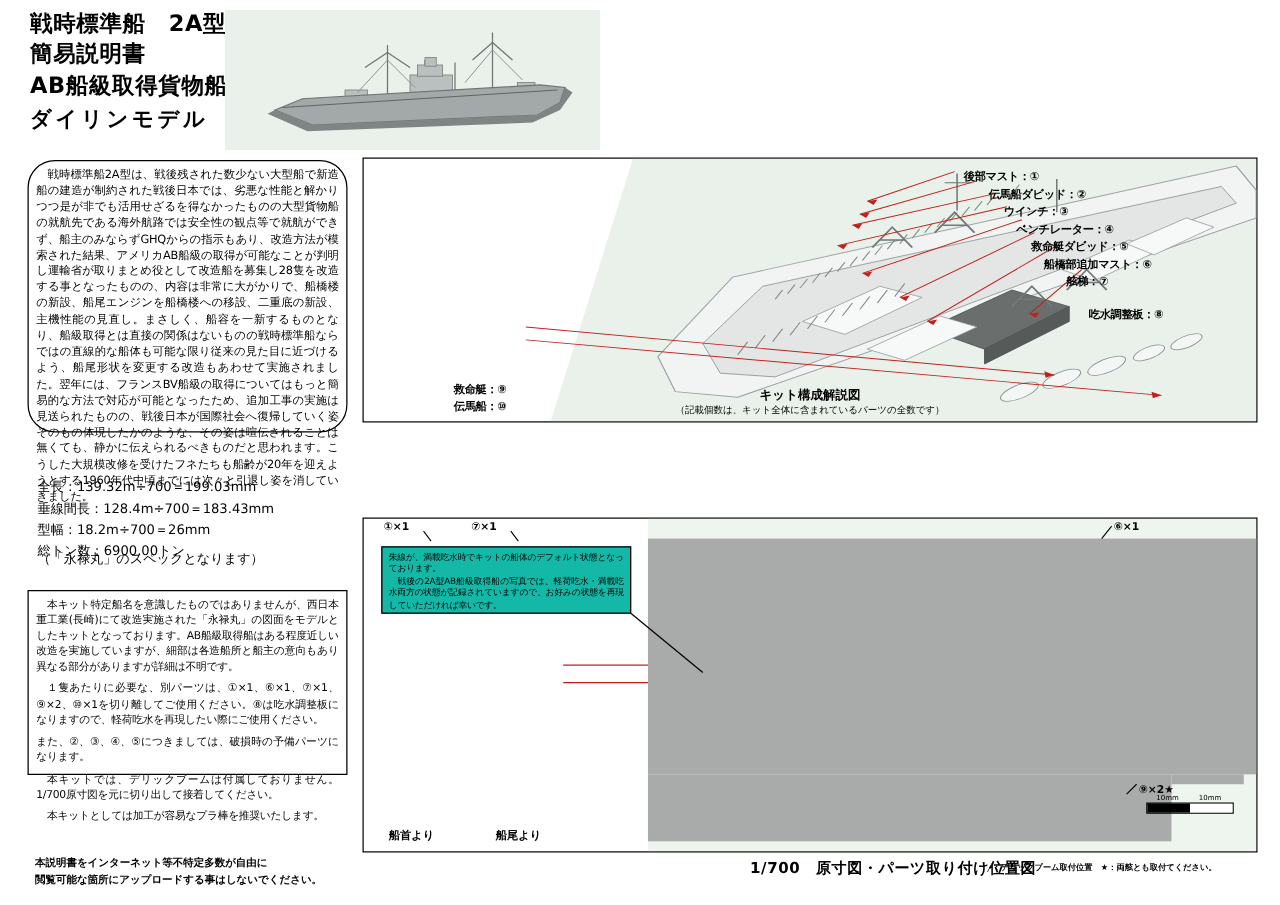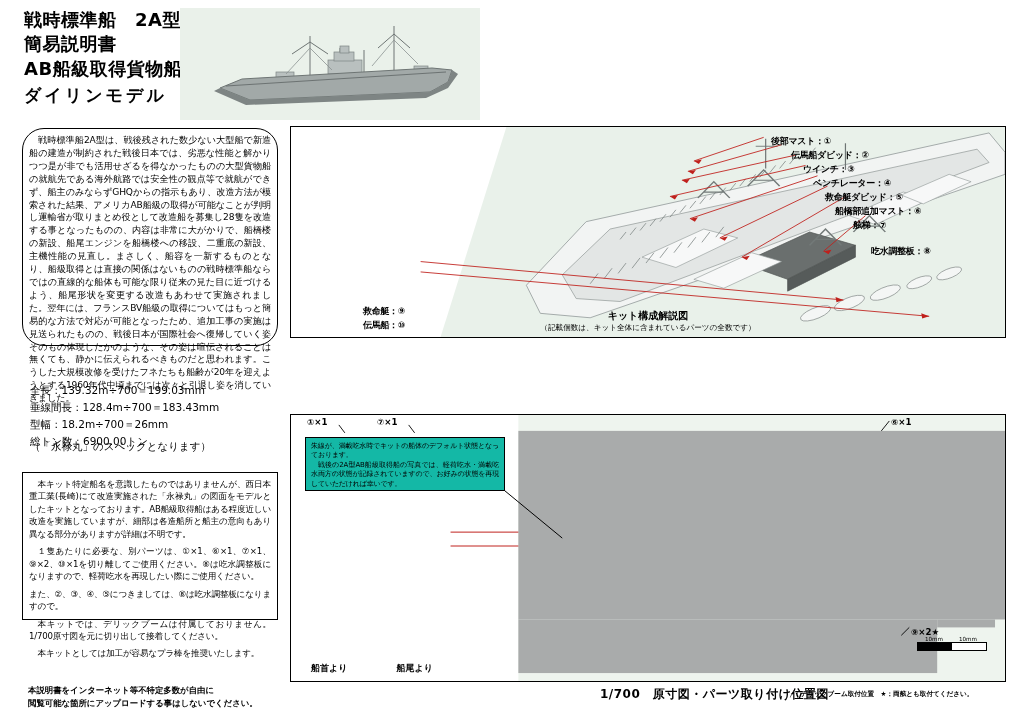--- a/index.html
+++ b/index.html
@@ -126,21 +126,21 @@
 
 <div class="abs" id="specs">全長：139.32m÷700＝199.03mm
 垂線間長：128.4m÷700＝183.43mm
 型幅：18.2m÷700＝26mm
 総トン数：6900.00トン</div>
 <div class="abs" id="specs-note">（「永禄丸」のスペックとなります）</div>
 
 <div class="abs box" id="kitnote-box">
   <p>本キット特定船名を意識したものではありませんが、西日本重工業(長崎)にて改造実施された「永禄丸」の図面をモデルとしたキットとなっております。AB船級取得船はある程度近しい改造を実施していますが、細部は各造船所と船主の意向もあり異なる部分がありますが詳細は不明です。</p>
   <p>１隻あたりに必要な、別パーツは、①×1、⑥×1、⑦×1、⑨×2、⑩×1を切り離してご使用ください。⑧は吃水調整板になりますので、軽荷吃水を再現したい際にご使用ください。</p>
-  <p class="noind">また、②、③、④、⑤につきましては、⑧は吃水調整板になりますので。</p>
+  <p class="noind">また、②、③、④、⑤につきましては、破損時の予備パーツになります。</p>
   <p>本キットでは、デリックブームは付属しておりません。1/700原寸図を元に切り出して接着してください。</p>
   <p>本キットとしては加工が容易なプラ棒を推奨いたします。</p>
 </div>
 
 <div class="abs" id="copyright">本説明書をインターネット等不特定多数が自由に
 閲覧可能な箇所にアップロードする事はしないでください。</div>
 
 <div class="abs box" id="diagram-panel">
 
   <svg id="diagram-art" viewBox="0 0 716 284" preserveAspectRatio="none">

